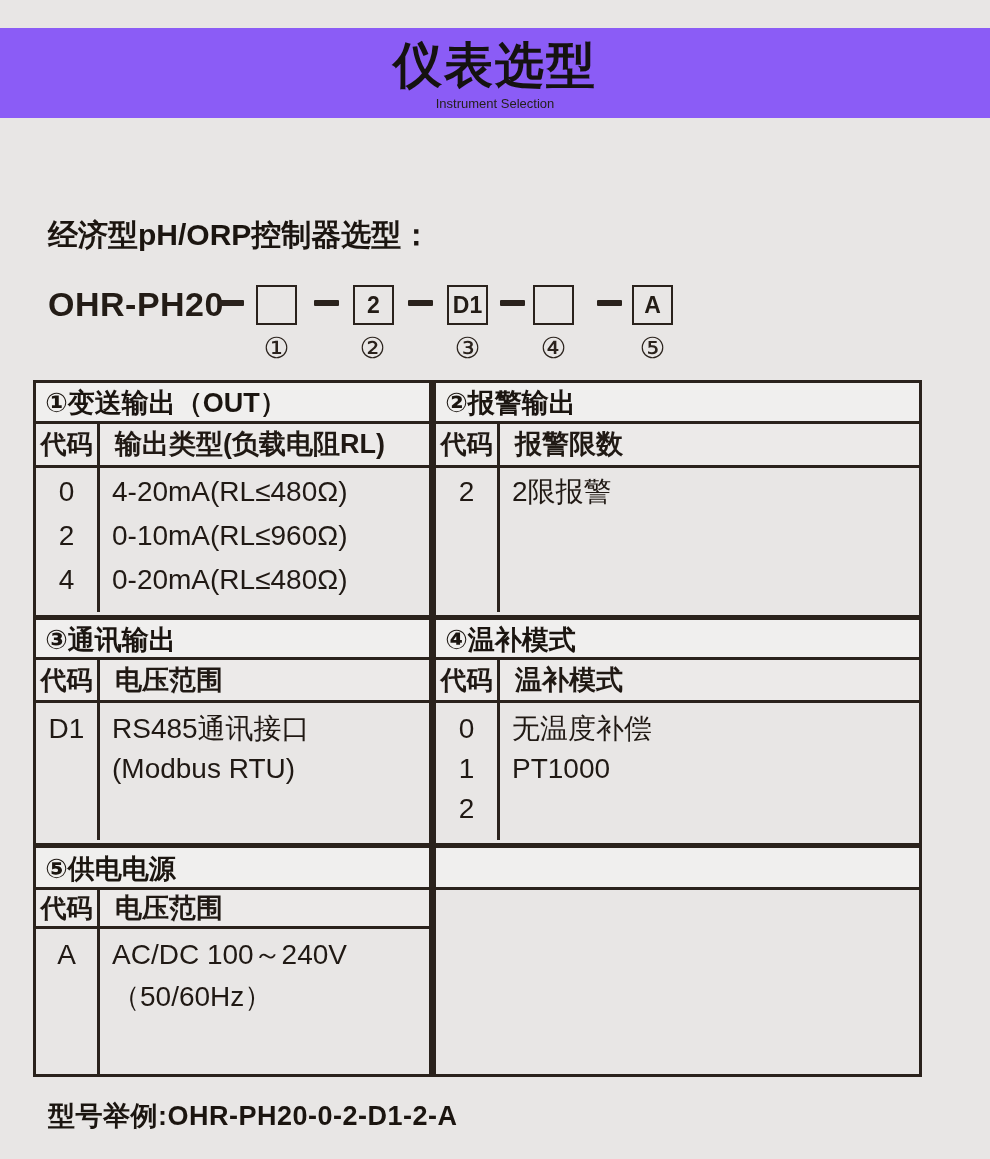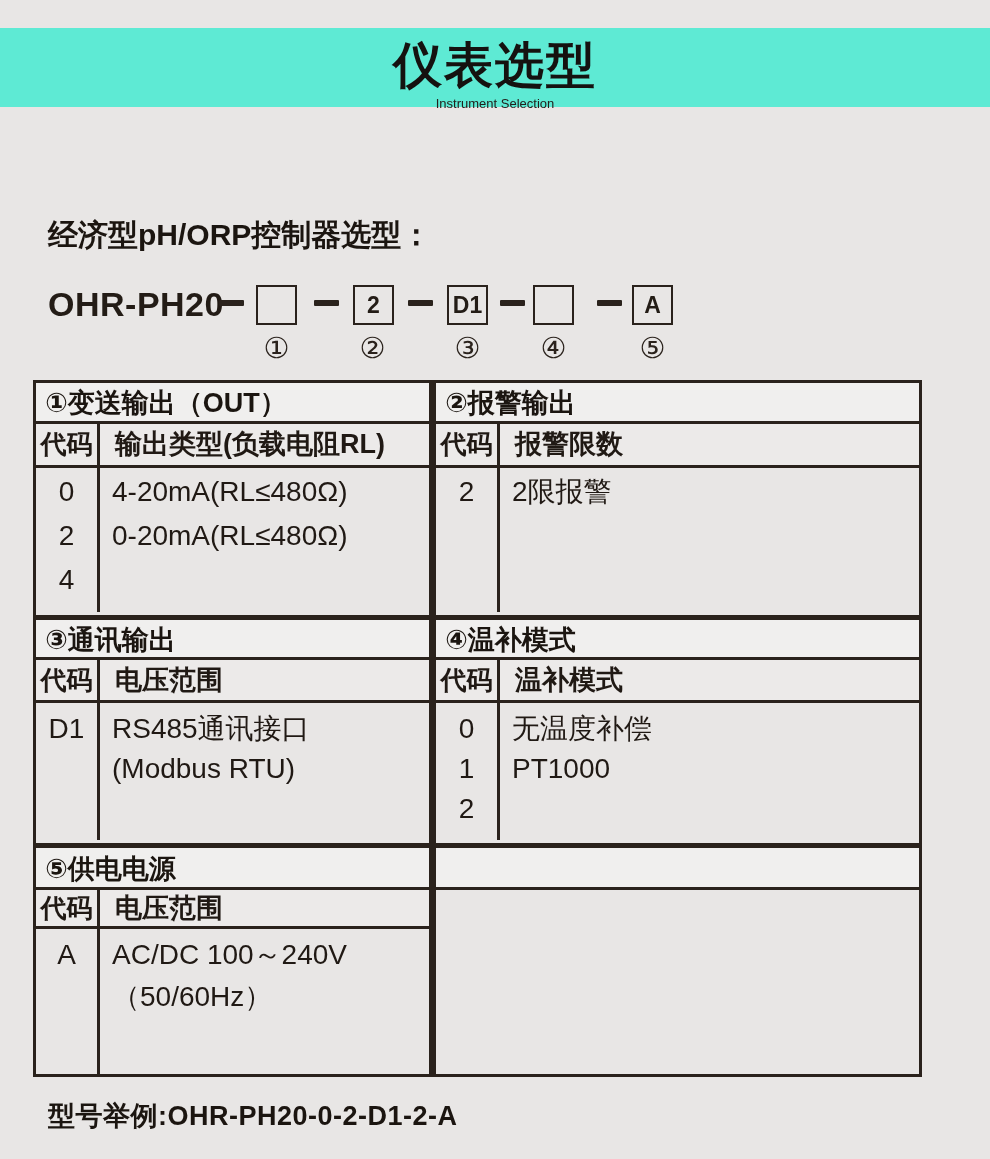--- a/index.html
+++ b/index.html
@@ -6,22 +6,22 @@
   html,body { width:990px; height:1159px; }
   body {
     position:relative;
     background:#e8e6e5;
     font-family:"Liberation Sans","DejaVu Sans",sans-serif;
     color:#201914;
     overflow:hidden;
   }
   
   .band {
-    position:absolute; left:0; top:28px; width:990px; height:79px;
-    background:#5eead4; text-align:center;
+    position:absolute; left:0; top:28px; width:990px; height:90px;
+    background:#8b5cf6; text-align:center;
   }
   .band-title { padding-top:10px; font-size:49px; font-weight:bold; letter-spacing:2px; line-height:54px; color:#151210; }
   .band-subtitle { font-size:13px; line-height:24px; color:#24201c;text-align:center; }
 
   
   .heading {
     position:absolute; left:48px; top:215px;
     font-size:30px; font-weight:bold; color:#1b1510;
   }
 
@@ -131,20 +131,21 @@
       <div class="val-h">输出类型(负载电阻RL)</div>
     </div>
     <div class="sec-body">
       <div class="code-col">
         <div class="ln">0</div>
         <div class="ln">2</div>
         <div class="ln">4</div>
       </div>
       <div class="val-col">
         <div class="ln">4-20mA(RL≤480Ω)</div>
+        <div class="ln">0-10mA(RL≤960Ω)</div>
         <div class="ln">0-20mA(RL≤480Ω)</div>
       </div>
     </div>
   </div>
 
   <div class="sec sec-right row-top">
     <div class="sec-title">②报警输出</div>
     <div class="sec-cols">
       <div class="code-h">代码</div>
       <div class="val-h">报警限数</div>

